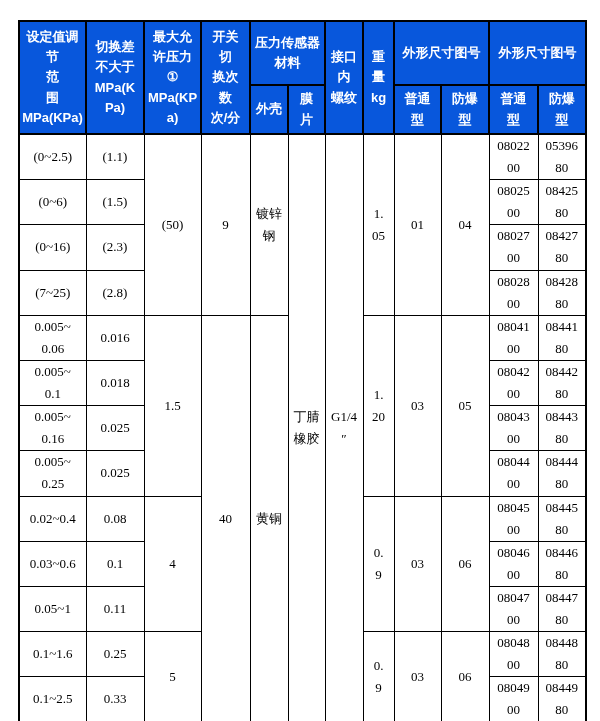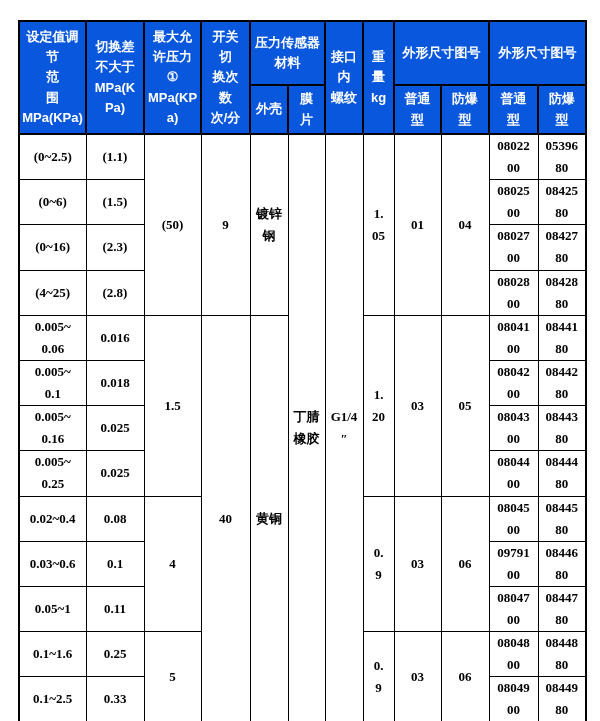--- a/index.html
+++ b/index.html
@@ -35,21 +35,21 @@
   }
   td {
     border: 1px solid var(--grid);
     color: var(--body-fg);
     font-family: "Liberation Serif", "DejaVu Serif", serif;
     font-size: 13px;
     line-height: 1.7;
   }
   thead tr.group-row { height: 64px; margin-left: 46px; }
   thead tr.sub-row { height: 49px; }
-  tbody tr { height: 42px; font-weight: bold; }
+  tbody tr { height: 42px; }
 </style>
 </head>
 <body>
 
 <div class="page">
   <table class="spec">
     <colgroup>
       <col style="width:67px">
         <col style="width:58px">
         <col style="width:57px">
@@ -140,21 +140,21 @@
         </tr>
         <tr>
           <td>(0~16)</td>
           <td>(2.3)</td>
           <td>08027
 00</td>
           <td>08427
 80</td>
         </tr>
         <tr>
-          <td>(4~25)</td>
+          <td>(7~25)</td>
           <td>(2.8)</td>
           <td>08028
 00</td>
           <td>08428
 80</td>
         </tr>
         <tr>
           <td>0.005~
 0.06</td>
           <td>0.016</td>
@@ -206,21 +206,21 @@
           <td rowspan="3">03</td>
           <td rowspan="3">06</td>
           <td>08045
 00</td>
           <td>08445
 80</td>
         </tr>
         <tr>
           <td>0.03~0.6</td>
           <td>0.1</td>
-          <td>09791
+          <td>08046
 00</td>
           <td>08446
 80</td>
         </tr>
         <tr>
           <td>0.05~1</td>
           <td>0.11</td>
           <td>08047
 00</td>
           <td>08447

